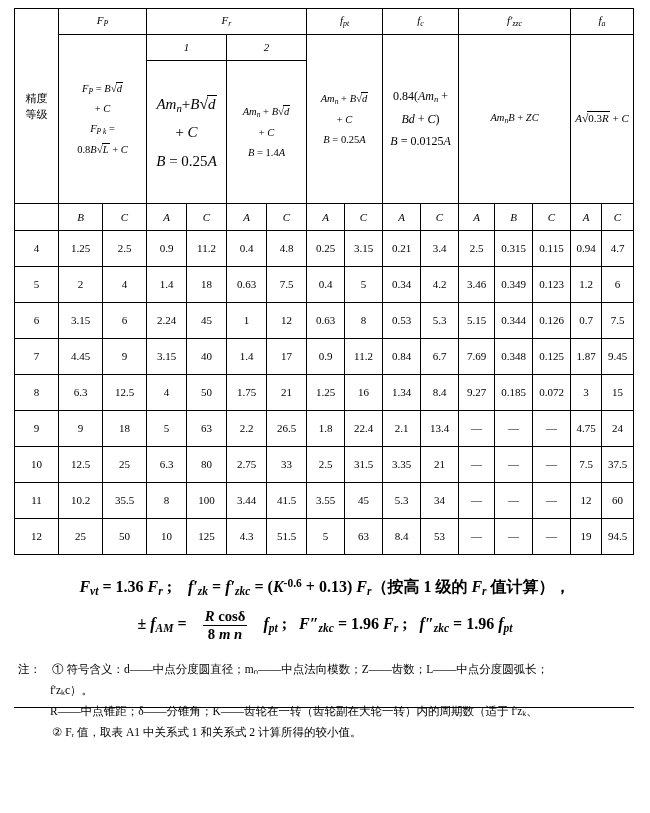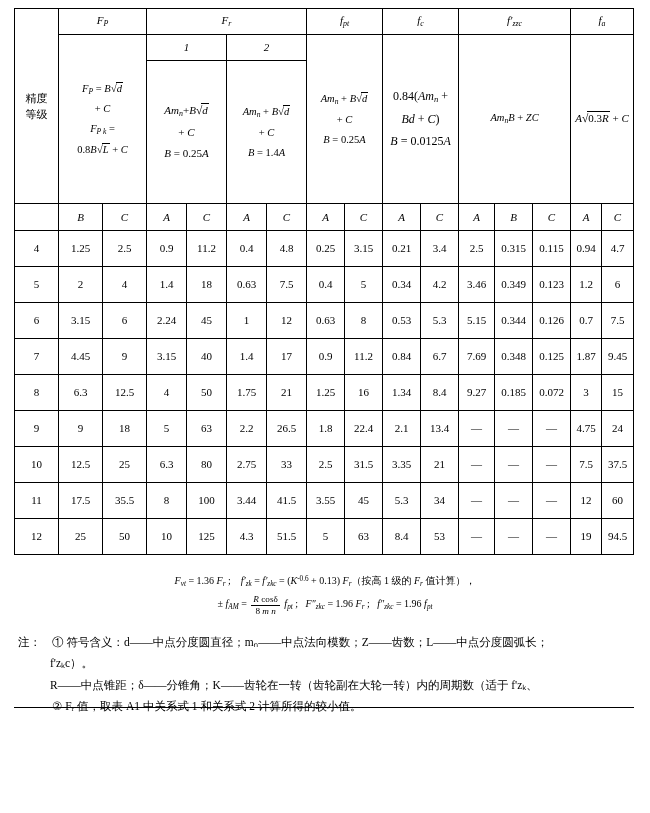--- a/index.html
+++ b/index.html
@@ -75,34 +75,35 @@
   .lbl-precision {
     font-size: 11px;
     line-height: 1.5;
   }
   .thickline {
     border-top-width: 1.6px !important;
   }
   .formulas {
     margin: 14px 0 0 0;
     text-align: center;
-    font-size: 10px;
+    font-size: 16px;
     line-height: 2.3;
+    font-weight: bold;
   }
   .formulas .line {
     display: block;
     white-space: nowrap;
   }
   .frac {
     display: inline-block;
     vertical-align: middle;
     text-align: center;
     font-size: 0.92em;
     line-height: 1.15;
-    margin: 0 2px;
+    margin: 0 12px;
   }
   .frac .num { display: block; border-bottom: 1px solid #000; padding: 0 2px; }
   .frac .den { display: block; padding: 0 2px; }
   .notes {
     margin: 16px 0 0 18px;
     font-size: 11.5px;
     line-height: 1.85;
     width: 615px;
   }
   .notes .row {
@@ -213,21 +214,21 @@
       </td>
       <td colspan="2" rowspan="2" class="formula-row" style="height:auto">
         <div style="font-size:11px">
           <span class="nowrap"><span class="italic">A</span><span class="radsym">√</span><span class="rad">0.3<span class="italic">R</span></span> + <span class="italic">C</span></span>
         </div>
       </td>
     </tr>
 
     <tr class="formula-row">
       <td colspan="2">
-        <div style="font-size:11px;line-height:1.9">
+        <div style="font-size:15px;line-height:1.9">
           <span class="nowrap"><span class="italic">Am</span><span class="sub italic">n</span>+<span class="italic">B</span><span class="radsym">√</span><span class="rad italic">d</span></span><br>
           <span class="nowrap">+ <span class="italic">C</span></span><br>
           <span class="nowrap"><span class="italic">B</span> = 0.25<span class="italic">A</span></span>
         </div>
       </td>
       <td colspan="2">
         <div style="font-size:10.5px;line-height:1.9">
           <span class="nowrap"><span class="italic">Am</span><span class="sub italic">n</span> + <span class="italic">B</span><span class="radsym">√</span><span class="rad italic">d</span></span><br>
           <span class="nowrap">+ <span class="italic">C</span></span><br>
           <span class="nowrap"><span class="italic">B</span> = 1.4<span class="italic">A</span></span>
@@ -382,21 +383,21 @@
       <td>21</td>
       <td>—</td>
       <td>—</td>
       <td>—</td>
       <td>7.5</td>
       <td>37.5</td>
     </tr>
 
     <tr class="data-row">
       <td class="gradecell">11</td>
-      <td>17.5</td>
+      <td>10.2</td>
       <td>35.5</td>
       <td>8</td>
       <td>100</td>
       <td>3.44</td>
       <td>41.5</td>
       <td>3.55</td>
       <td>45</td>
       <td>5.3</td>
       <td>34</td>
       <td>—</td>

